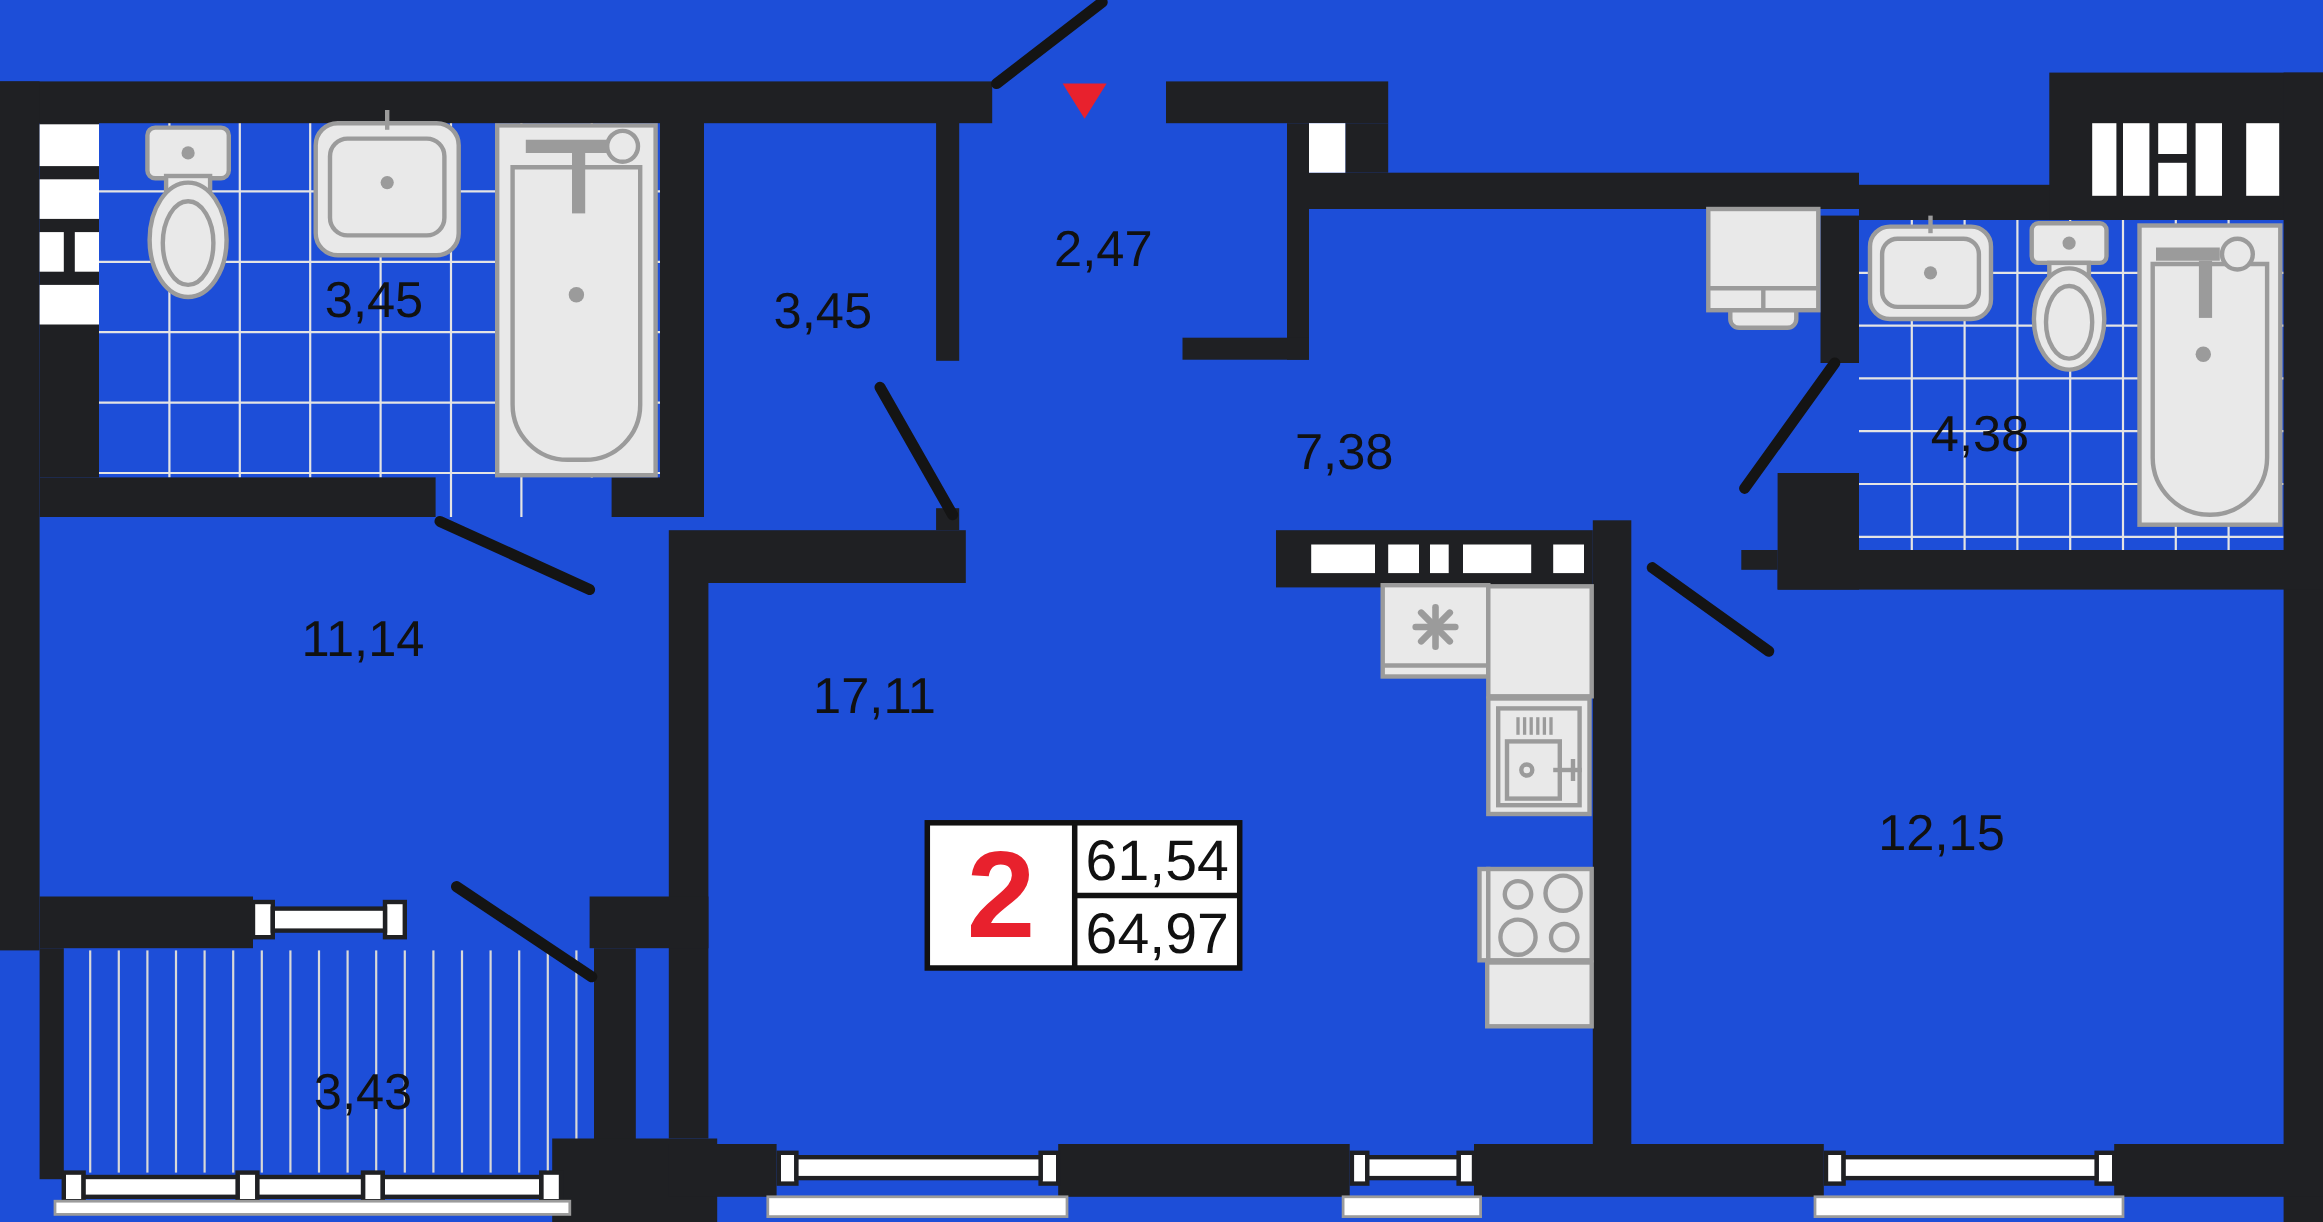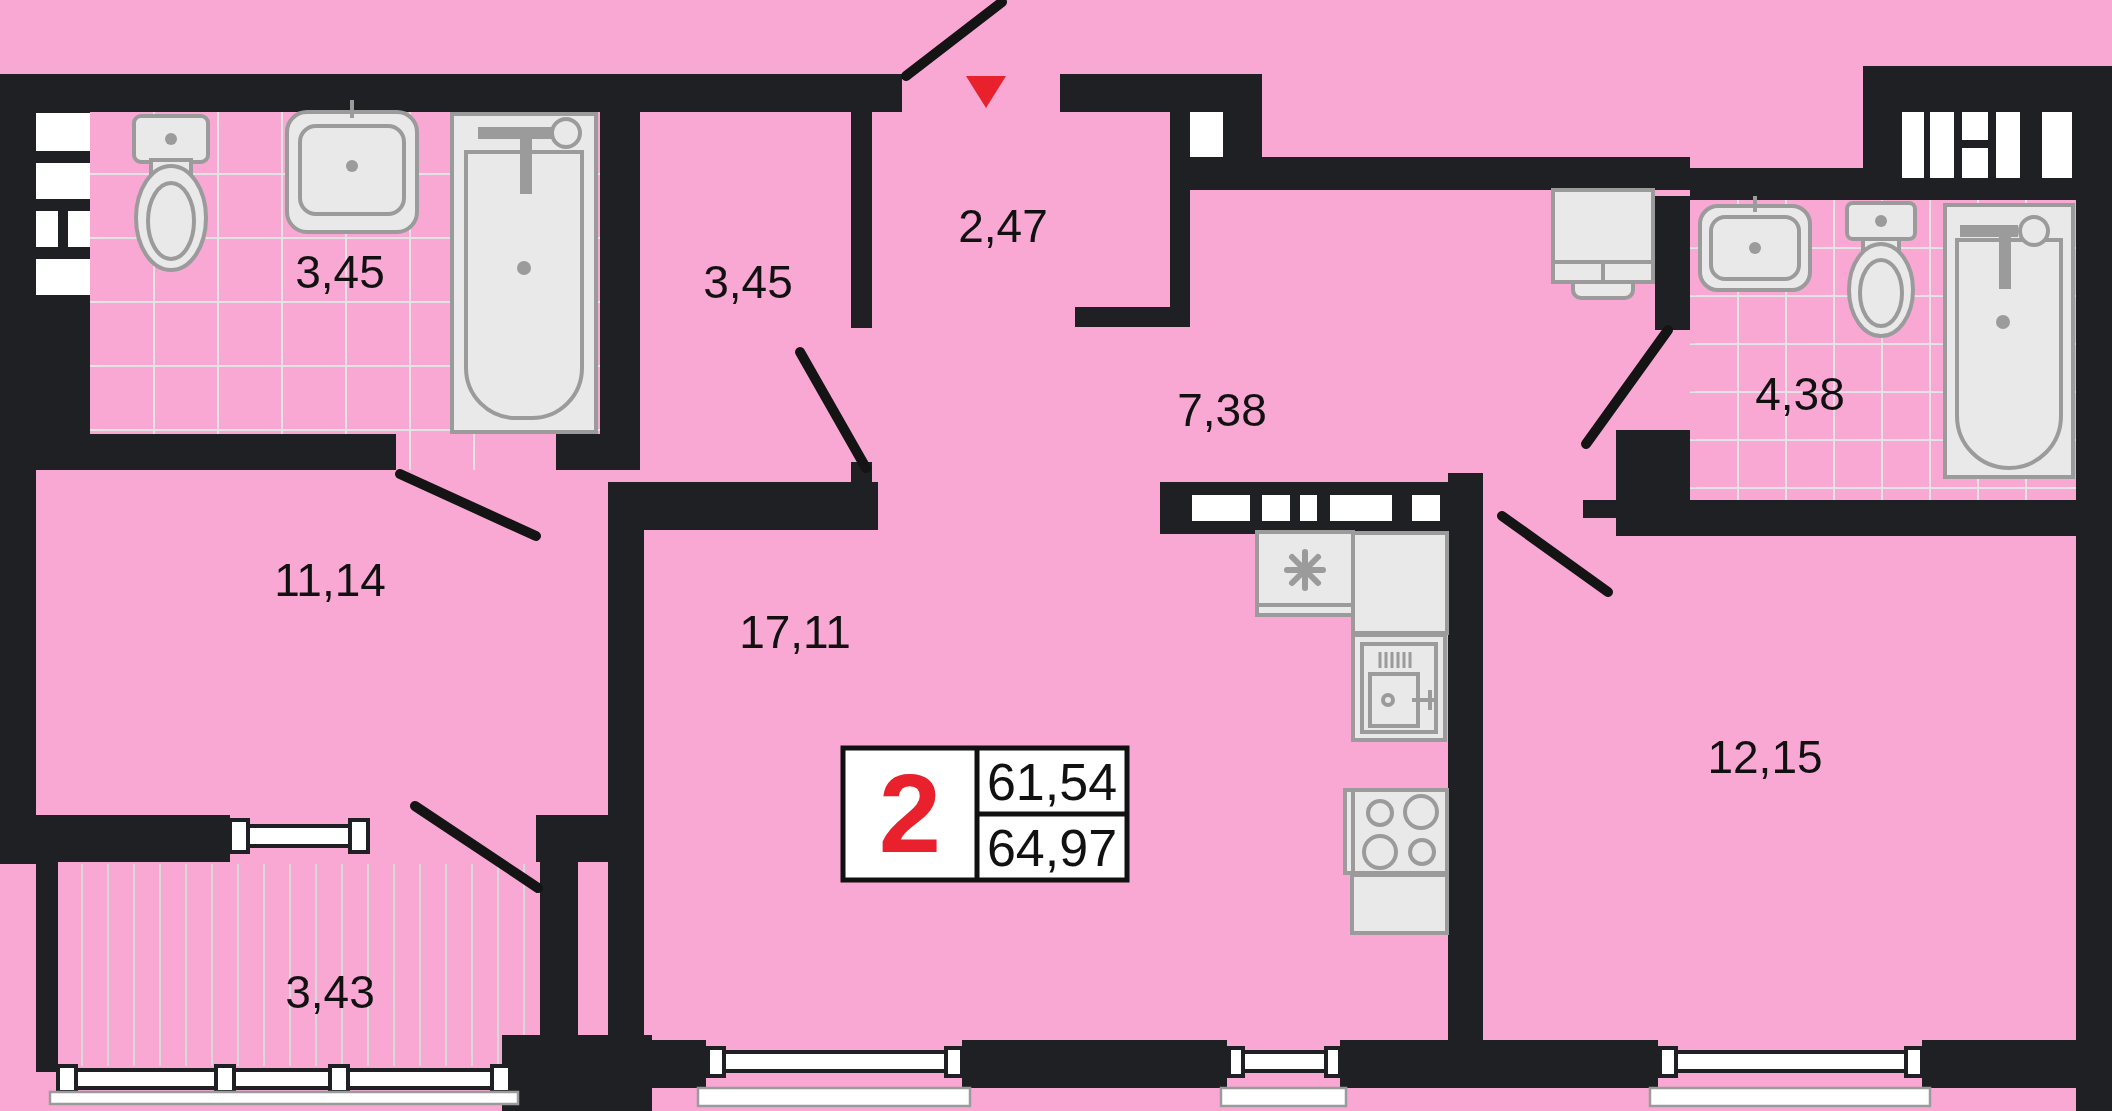--- a/index.html
+++ b/index.html
@@ -1,16 +1,16 @@
 <!DOCTYPE html>
 <html><head>
 <meta charset="utf-8">
 <style>
   html,body{margin:0;padding:0;background:#ffffff;}
-  .stage{position:relative;width:2112px;height:1111px;background:#f9a8d4;overflow:hidden;
+  .stage{position:relative;width:2112px;height:1111px;background:#1d4ed8;overflow:hidden;
          font-family:"Liberation Sans", sans-serif;}
   svg{display:block;}
   text{font-family:"Liberation Sans", sans-serif;}
   .room-label{font-size:46px;fill:#111111;}
   .badge-num{font-size:52px;fill:#111111;}
   .badge-rooms{font-size:112px;font-weight:bold;fill:#e8212d;}
 </style>
 </head>
 <body>
 

